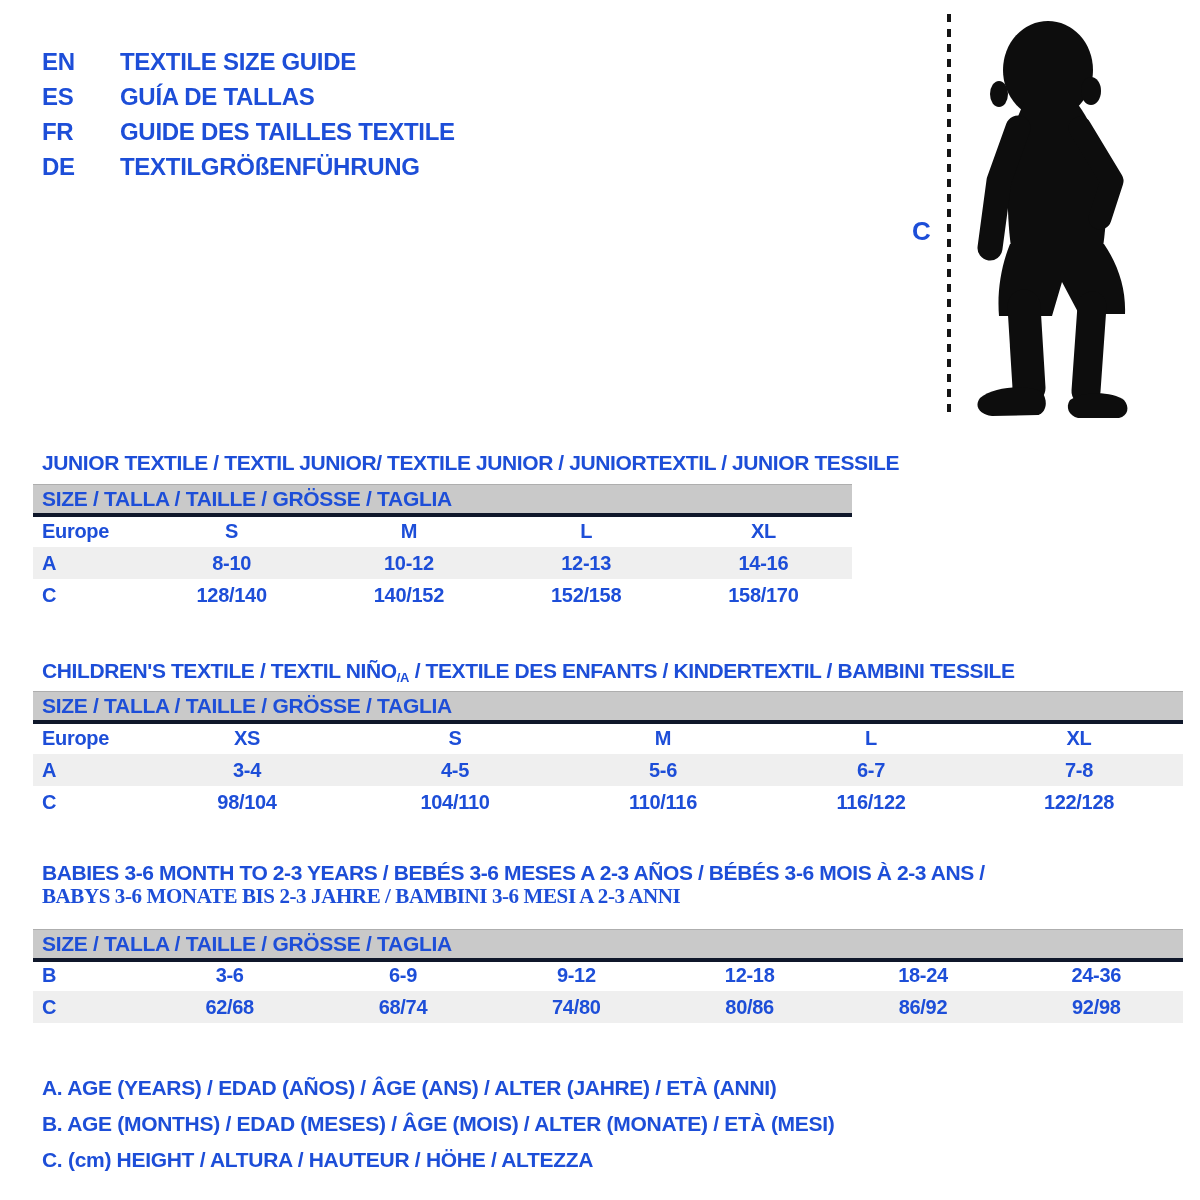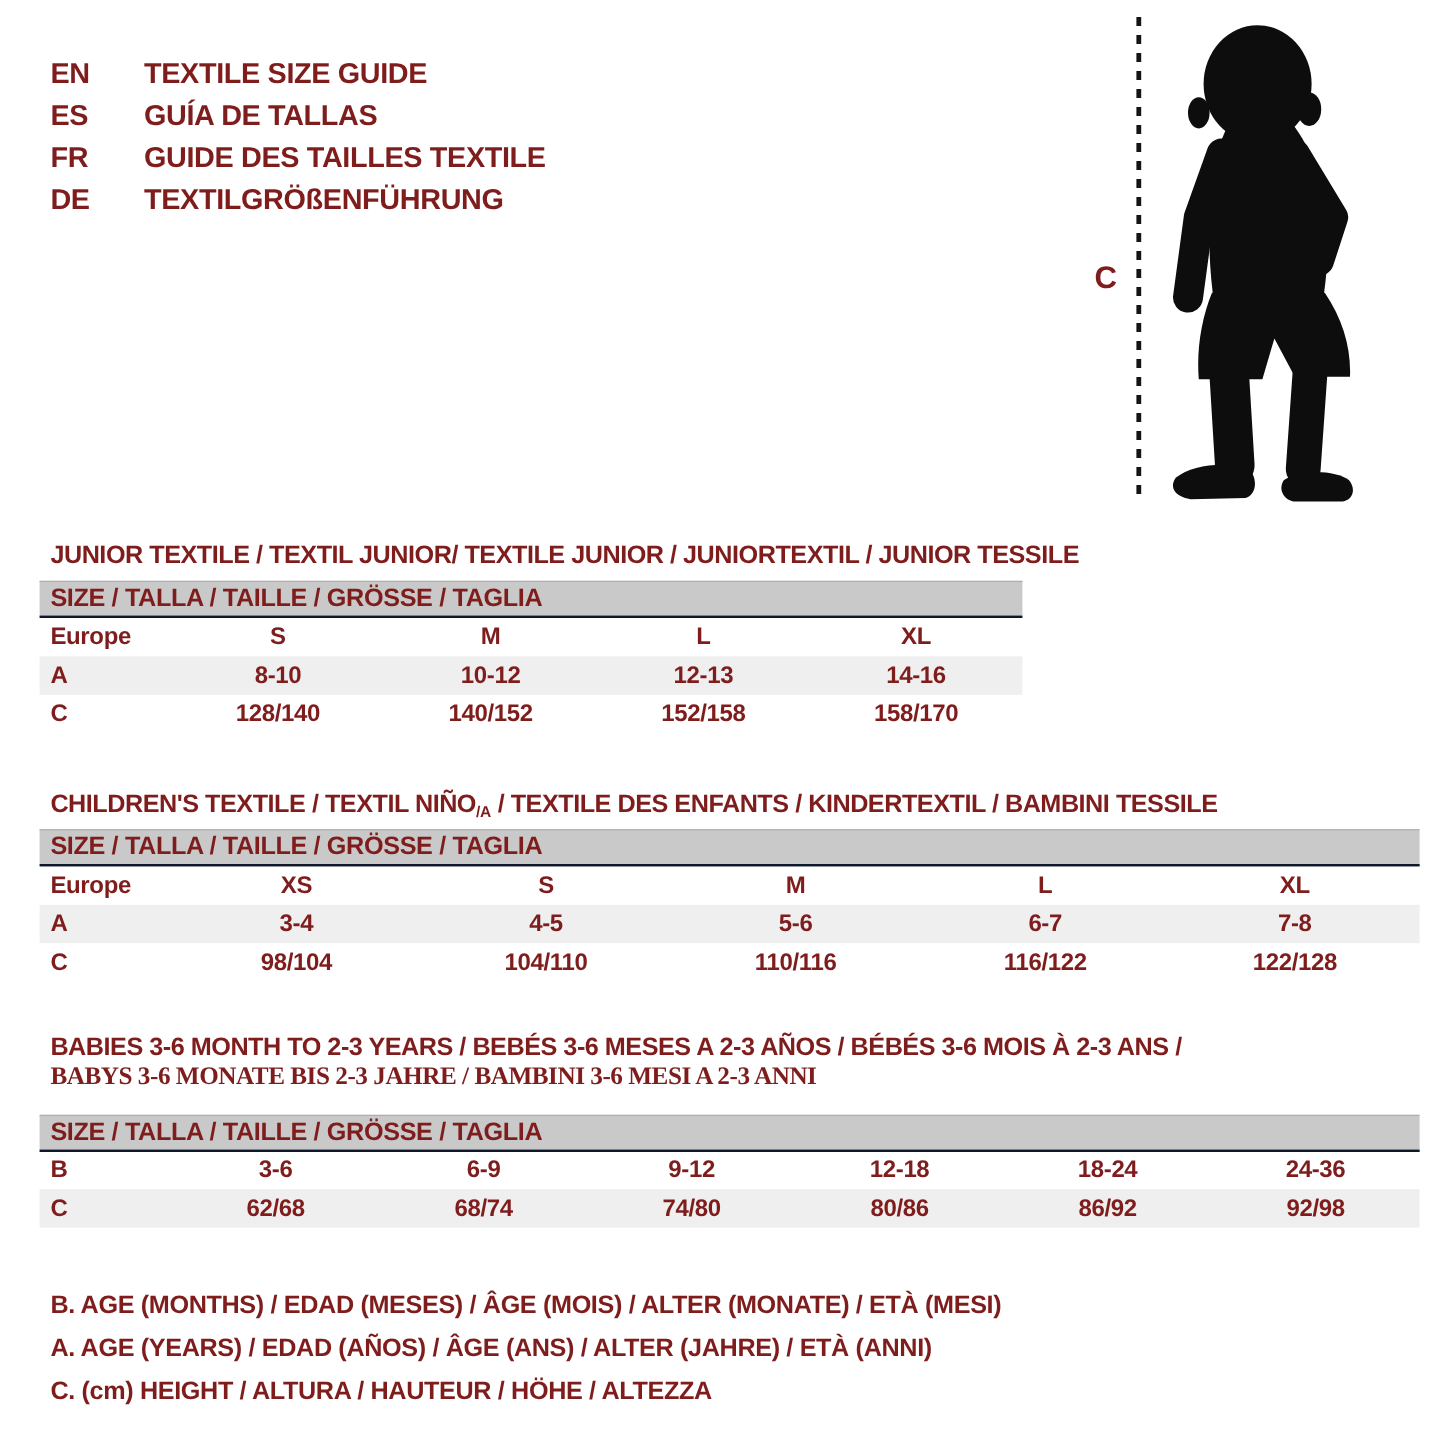--- a/index.html
+++ b/index.html
@@ -1,18 +1,18 @@
 <!DOCTYPE html>
 <html><head>
 <meta charset="utf-8">
 <style>
   html,body{margin:0;padding:0;background:#ffffff;}
   #canvas{
     position:relative;width:1200px;height:1200px;background:#ffffff;overflow:hidden;
-    font-family:"Liberation Sans",sans-serif;font-weight:700;color:#7f1d1d;
+    font-family:"Liberation Sans",sans-serif;font-weight:700;color:#1d4ed8;
     letter-spacing:-0.3px;
   }
   
   .langs{position:absolute;left:42px;top:44px;}
   .lang-row{display:flex;height:35px;align-items:center;font-size:24px;white-space:nowrap;}
   .lang-code{width:78px;flex:0 0 78px;}
   
   .measure-line{
     position:absolute;left:947px;top:14px;width:4px;height:404px;
     background:repeating-linear-gradient(180deg,#141414 0 8px,transparent 8px 15px);
@@ -22,21 +22,21 @@
   
   .tbl{position:absolute;left:33px;}
   .t1{top:436px;width:819px;height:176px;}
   .t2{top:644px;width:1150px;height:176px;}
   .t3{top:846px;width:1150px;height:212px;}
   .tbl-title{position:absolute;left:9px;top:0;white-space:nowrap;font-size:21px;letter-spacing:-0.4px;margin-top:15px;}
   .tbl-title .sub{font-size:13px;vertical-align:-4px;letter-spacing:-0.2px;}
   .tbl-title2{position:absolute;left:9px;top:38px;white-space:nowrap;font-size:21px;letter-spacing:-0.4px;font-family:Liberation Serif, serif;}
   .size-bar{
     position:absolute;left:0;right:0;height:28px;background:#c9c9c9;
-    border-top:1px solid #aeaeae;border-bottom:2px solid #0f172a;
+    border-top:1px solid #aeaeae;border-bottom:4px solid #0f172a;
     line-height:28px;padding-left:9px;font-size:21px;box-sizing:content-box;
   }
   .t1 .size-bar{top:48px}
   .t2 .size-bar{top:47px}
   .t3 .size-bar{top:83px}
   .rows{position:absolute;left:0;right:0;}
   .t1 .rows{top:79px}
   .t2 .rows{top:78px}
   .t3 .rows{top:113px}
   .trow{display:flex;height:32px;line-height:32px;font-size:20px;}
@@ -177,18 +177,18 @@
         <span class="val">68/74</span>
         <span class="val">74/80</span>
         <span class="val">80/86</span>
         <span class="val">86/92</span>
         <span class="val">92/98</span>
       </div>
     </div>
   </div>
 
   <div class="legend">
+    <div class="legend-line">A. AGE (YEARS) / EDAD (AÑOS) / ÂGE (ANS) / ALTER (JAHRE) / ETÀ (ANNI)</div>
     <div class="legend-line">B. AGE (MONTHS) / EDAD (MESES) / ÂGE (MOIS) / ALTER (MONATE) / ETÀ (MESI)</div>
-    <div class="legend-line">A. AGE (YEARS) / EDAD (AÑOS) / ÂGE (ANS) / ALTER (JAHRE) / ETÀ (ANNI)</div>
     <div class="legend-line">C. (cm) HEIGHT / ALTURA / HAUTEUR / HÖHE / ALTEZZA</div>
   </div>
 
 </div>
 
 </body></html>

